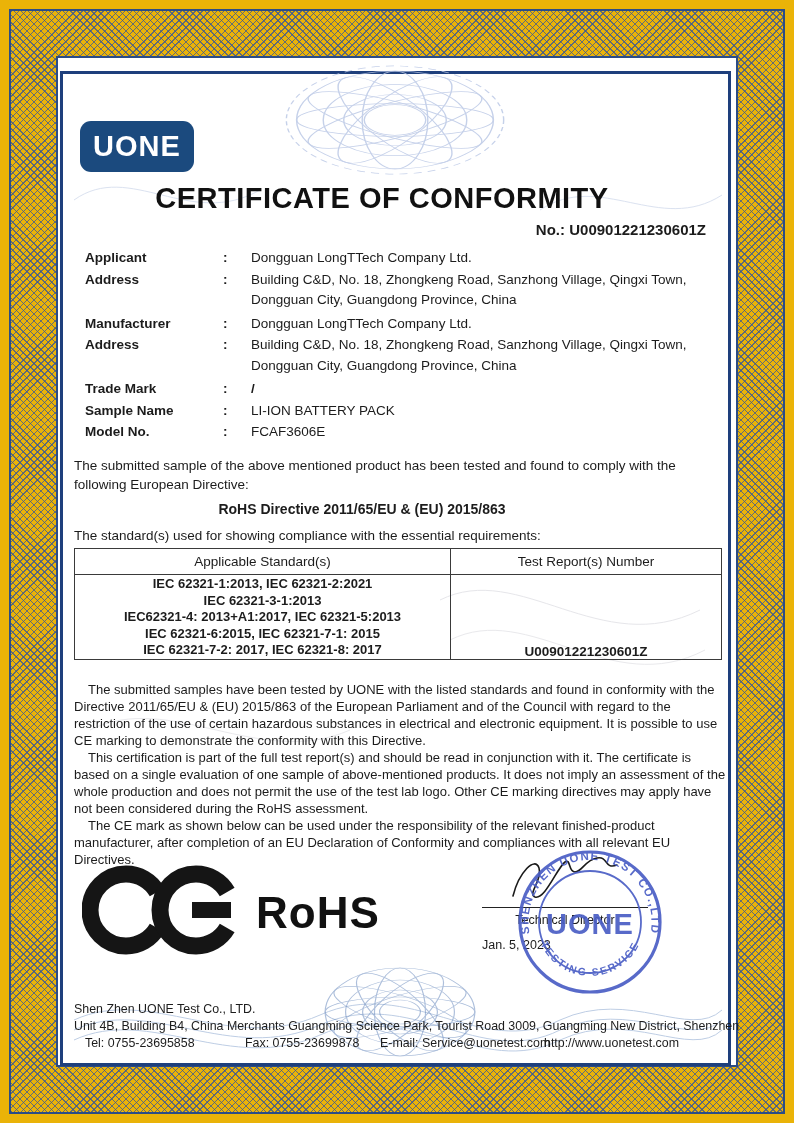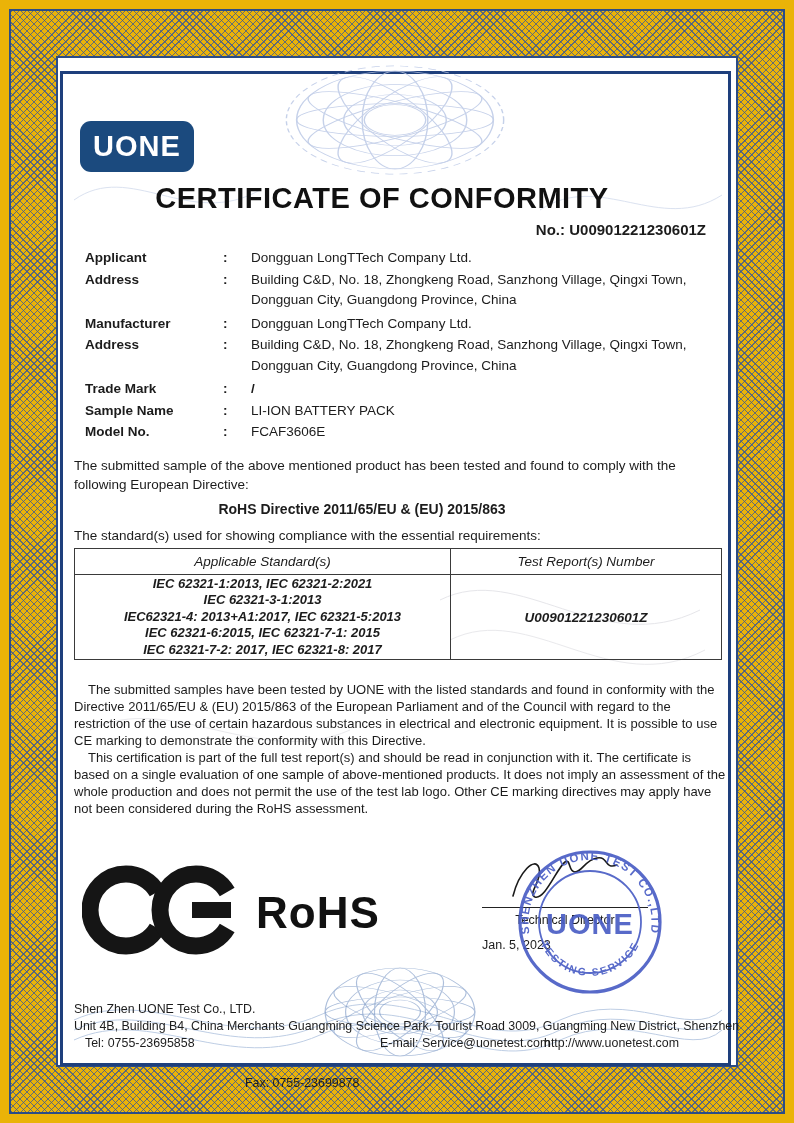--- a/index.html
+++ b/index.html
@@ -23,43 +23,43 @@
   .fields{position:absolute;left:85px;top:248px;width:640px;font-size:13.5px;line-height:20.5px;}
   .frow{display:flex;}
   .frow .lbl{width:138px;font-weight:bold;flex:none;}
   .frow .col{width:28px;font-weight:bold;flex:none;}
   .frow .val{width:450px;}
   .mb1{margin-bottom:1px;} .mb3{margin-bottom:3px;}
   .bold{font-weight:bold;}
   .intro{position:absolute;left:74px;top:456px;width:628px;font-size:13.5px;line-height:19px;}
   .directive{position:absolute;left:0;right:70px;top:501px;text-align:center;font-weight:bold;font-size:14px;}
   .std-intro{position:absolute;left:74px;top:528px;font-size:13.5px;}
-  .tbl{position:absolute;left:74px;top:548px;width:646px;border:1px solid #3a3a3a;font-style:italic;}
+  .tbl{position:absolute;left:74px;top:548px;width:646px;border:1px solid #3a3a3a;}
   .trow{display:flex;}
   .tcell{box-sizing:border-box;display:flex;flex-direction:column;align-items:center;justify-content:center;}
   .tc-left{width:376px;border-right:1px solid #3a3a3a;}
   .tc-right{width:270px;}
   .thead .tcell{height:25px;font-size:13.5px;}
-  .tbody .tcell{height:85px;border-top:1px solid #3a3a3a;}
+  .tbody .tcell{height:85px;border-top:1px solid #3a3a3a;justify-content:flex-end;}
   .std-line{font-weight:bold;font-size:13px;line-height:16.6px;text-align:center;}
   .report-no{font-weight:bold;font-size:13.5px;}
   .paras{position:absolute;left:74px;top:681px;width:652px;font-size:13px;line-height:17px;text-align:left;}
   .paras p{margin:0;text-indent:14px;}
   .ce-wrap{position:absolute;left:82px;top:856px;}
   .rohs{position:absolute;left:256px;top:888px;font-size:44px;font-weight:bold;color:#111;letter-spacing:1px;}
   .sig-line{position:absolute;left:482px;top:907px;width:166px;border-top:1.5px solid #222;}
   .sig-title{position:absolute;left:482px;top:913px;width:166px;text-align:center;font-size:12.5px;}
   .sig-date{position:absolute;left:482px;top:938px;width:166px;text-align:left;font-size:12.5px;}
   .sig-scribble{position:absolute;left:505px;top:850px;}
   .stamp{position:absolute;left:516px;top:848px;opacity:.92;}
   .footer{position:absolute;left:74px;top:1001px;width:656px;font-size:12.4px;line-height:17px;}
   .footer .nowrap{white-space:nowrap;}
   .contact{position:relative;height:17px;}
   .contact span{position:absolute;top:0;white-space:nowrap;}
-  .c-tel{left:11px;} .c-fax{left:171px;margin-top:40px;} .c-mail{left:266px;padding-left:40px;} .c-web{left:470px;}
+  .c-tel{left:11px;} .c-fax{left:171px;} .c-mail{left:266px;padding-left:40px;} .c-web{left:470px;}
 </style>
 </head>
 <body>
 
 <div class="page">
 
   <div class="band">
     <div class="band-hole"></div>
   </div>
   <div class="frame"></div>
@@ -174,20 +174,21 @@
         </div>
         <div class="tcell tc-right">
           <div class="report-no">U00901221230601Z</div>
         </div>
       </div>
     </div>
 
     <div class="paras">
       <p>The submitted samples have been tested by UONE with the listed standards and found in conformity with the Directive 2011/65/EU &amp; (EU) 2015/863 of the European Parliament and of the Council with regard to the restriction of the use of certain hazardous substances in electrical and electronic equipment. It is possible to use CE marking to demonstrate the conformity with this Directive.</p>
       <p>This certification is part of the full test report(s) and should be read in conjunction with it. The certificate is based on a single evaluation of one sample of above-mentioned products. It does not imply an assessment of the whole production and does not permit the use of the test lab logo. Other CE marking directives may apply have not been considered during the RoHS assessment.</p>
+      <p>The CE mark as shown below can be used under the responsibility of the relevant finished-product manufacturer, after completion of an EU Declaration of Conformity and compliances with all relevant EU Directives.</p>
     </div>
 
     <div class="ce-wrap" aria-label="CE">
       <svg width="158" height="108" viewBox="0 0 158 108">
         <circle cx="44" cy="54" r="36" fill="none" stroke="#151515" stroke-width="17" pathLength="360" stroke-dasharray="300 60" stroke-dashoffset="-30"></circle>
         <circle cx="114" cy="54" r="36" fill="none" stroke="#151515" stroke-width="17" pathLength="360" stroke-dasharray="300 60" stroke-dashoffset="-30"></circle>
         <line x1="110" y1="54" x2="149" y2="54" stroke="#151515" stroke-width="16"></line>
       </svg>
     </div>
 

